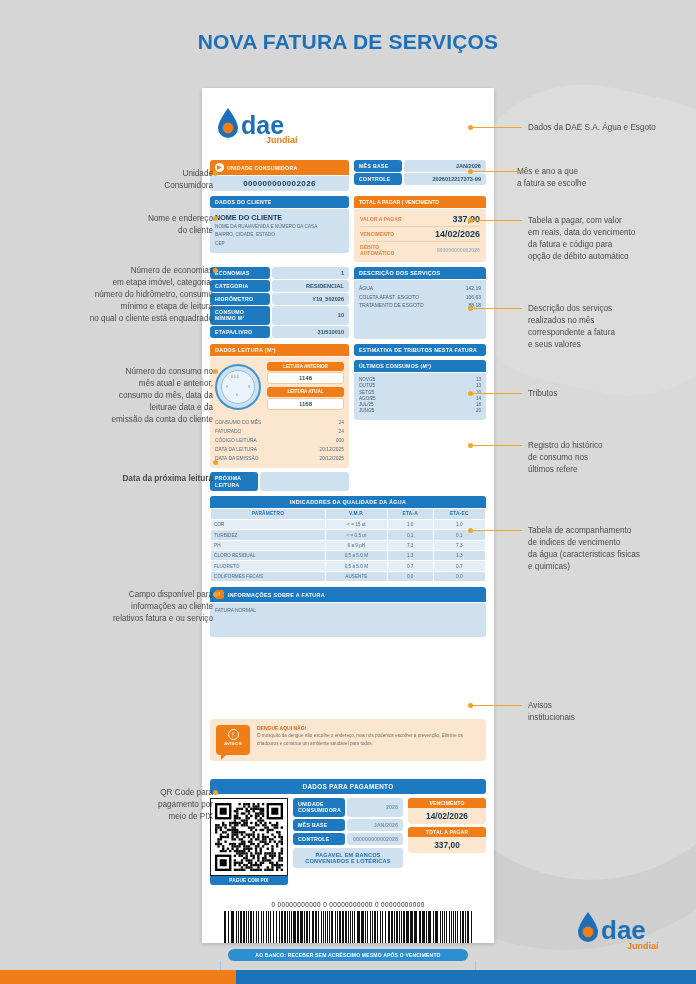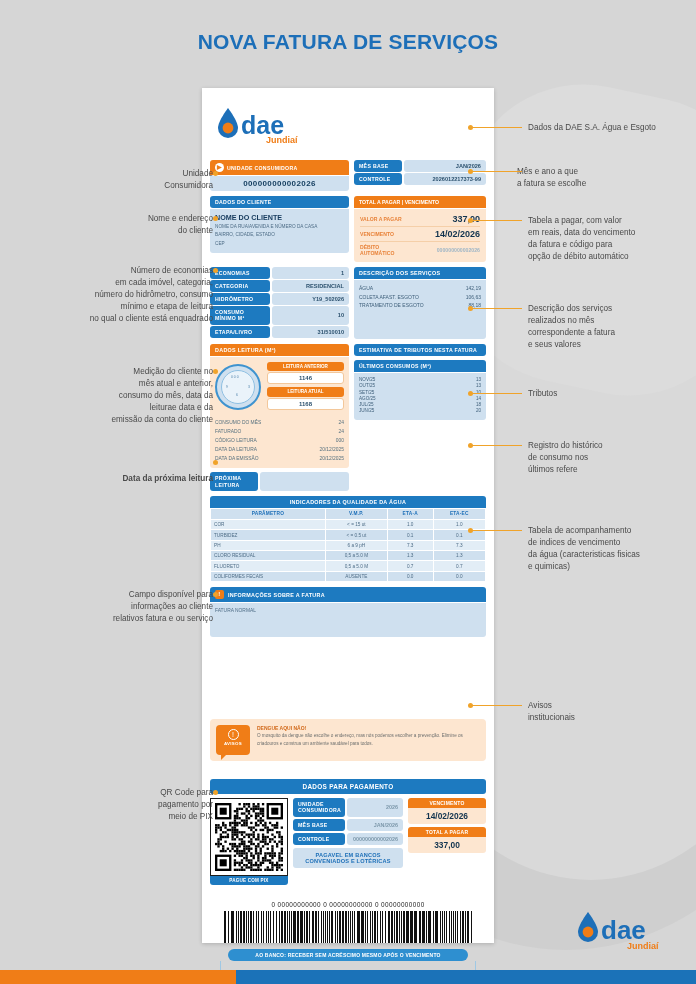--- a/index.html
+++ b/index.html
@@ -972,29 +972,29 @@
     <div class="lead" style="left: 219px; top: 173px;"></div>
     <div class="dot" style="left: 213px; top: 171px;"></div>
     <div class="ann left" style="top: 213px; left: 93px; width: 120px;">
       <div>Nome e endereço</div>
       <div>do cliente</div>
     </div>
     <div class="lead" style="left: 219px; top: 218px;"></div>
     <div class="dot" style="left: 213px; top: 216px;"></div>
     <div class="ann left" style="top: 265px; left: 53px; width: 160px;">
       <div>Número de economias</div>
-      <div>em cada imóvel, categoria,</div>
+      <div>em etapa imóvel, categoria,</div>
       <div>número do hidrômetro, consumo</div>
       <div>mínimo e etapa de leitura</div>
       <div>no qual o cliente está enquadrado</div>
     </div>
     <div class="lead" style="left: 219px; top: 270px;"></div>
     <div class="dot" style="left: 213px; top: 268px;"></div>
     <div class="ann left" style="top: 366px; left: 53px; width: 160px;">
-      <div>Medição do cliente no</div>
+      <div>Número do consumo no</div>
       <div>mês atual e anterior,</div>
       <div>consumo do mês, data da</div>
       <div>leiturae data e da</div>
       <div>emissão da conta do cliente</div>
     </div>
     <div class="lead" style="left: 219px; top: 371px;"></div>
     <div class="dot" style="left: 213px; top: 369px;"></div>
     <div class="ann left" style="top: 473px; left: 53px; width: 160px; font-weight: bold;">
       <div>Data da próxima leitura</div>
     </div>

